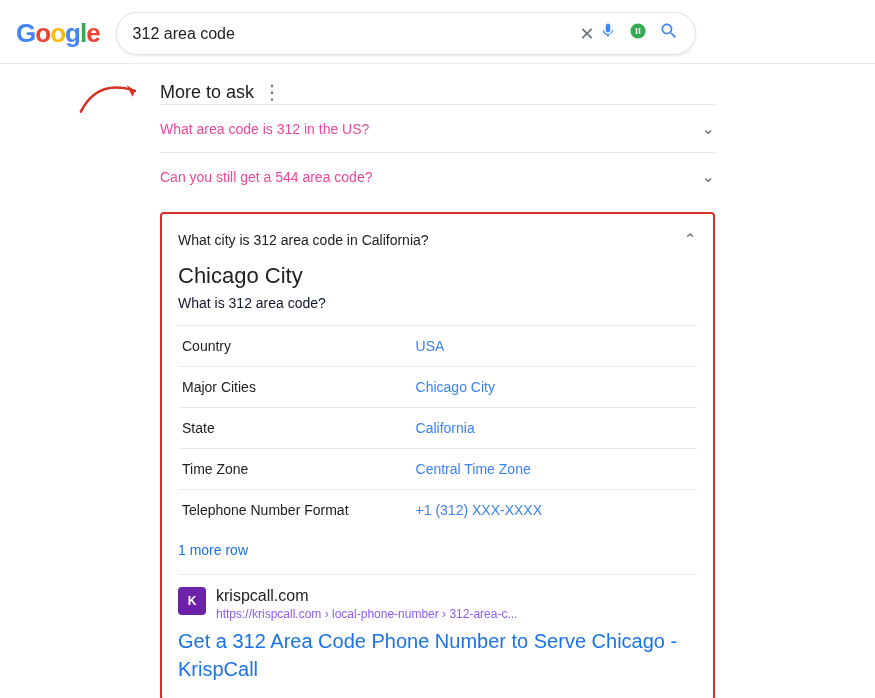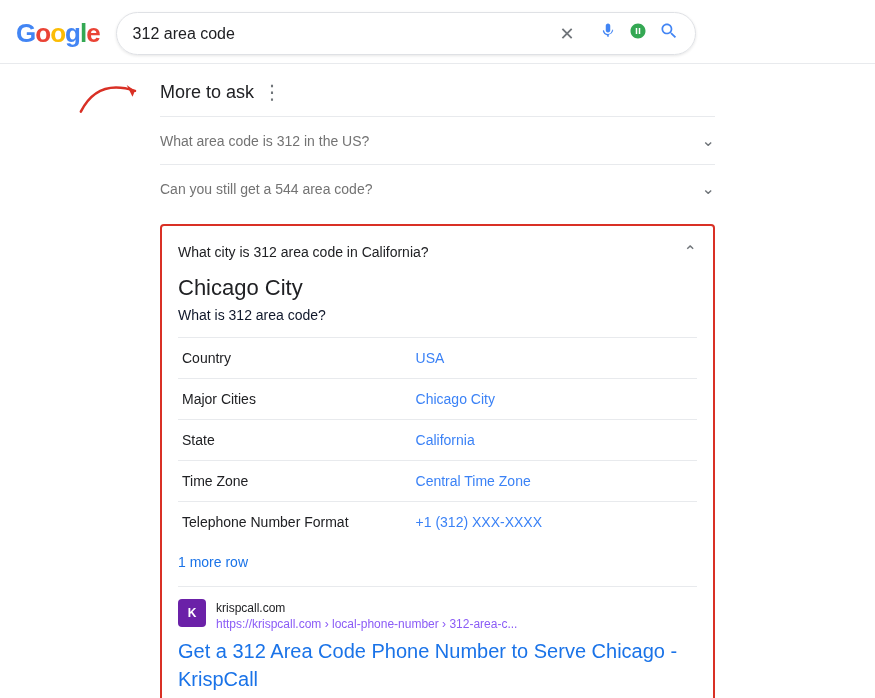--- a/index.html
+++ b/index.html
@@ -34,21 +34,21 @@
     .g-green { color: #34A853; }
 
     .search-bar {
       display: flex;
       align-items: center;
       border: 1px solid #dfe1e5;
       border-radius: 24px;
       padding: 8px 16px;
       flex: 1;
       max-width: 580px;
-      gap: 24px;
+      gap: 4px;
       box-shadow: 0 1px 3px rgba(0,0,0,0.1);
     }
     .search-input {
       border: none;
       outline: none;
       font-size: 16px;
       flex: 1;
       color: #202124;
     }
     .search-icon-x {
@@ -67,21 +67,21 @@
     
     .content {
       padding: 16px 160px 16px 160px;
     }
 
     
     .more-to-ask-header {
       display: flex;
       align-items: center;
       gap: 8px;
-      margin-bottom: 12px;
+      margin-bottom: 0;
       position: relative;
     }
     .arrow-annotation {
       position: absolute;
       left: -90px;
       top: -10px;
       width: 80px;
       height: 50px;
     }
     .more-to-ask-title {
@@ -103,21 +103,21 @@
       display: flex;
       justify-content: space-between;
       align-items: center;
       cursor: pointer;
     }
     .faq-item:last-of-type {
       border-bottom: 1px solid #e8eaed;
     }
     .faq-question {
       font-size: 14px;
-      color: #737373;
+      color: #ec4899;
     }
     .chevron {
       font-size: 16px;
       color: #70757a;
     }
 
     
     .highlighted-box {
       border: 2px solid #d93025;
       border-radius: 4px;
@@ -196,21 +196,21 @@
       background: #6b21a8;
       display: flex;
       align-items: center;
       justify-content: center;
       color: white;
       font-size: 12px;
       font-weight: bold;
       flex-shrink: 0;
     }
     .source-domain {
-      font-size: 12px;
+      font-size: 16px;
       color: #202124;
       font-weight: 500;
     }
     .source-url {
       font-size: 12px;
       color: #8b5cf6;
     }
     .source-link-title {
       font-size: 20px;
       color: #1a73e8;

